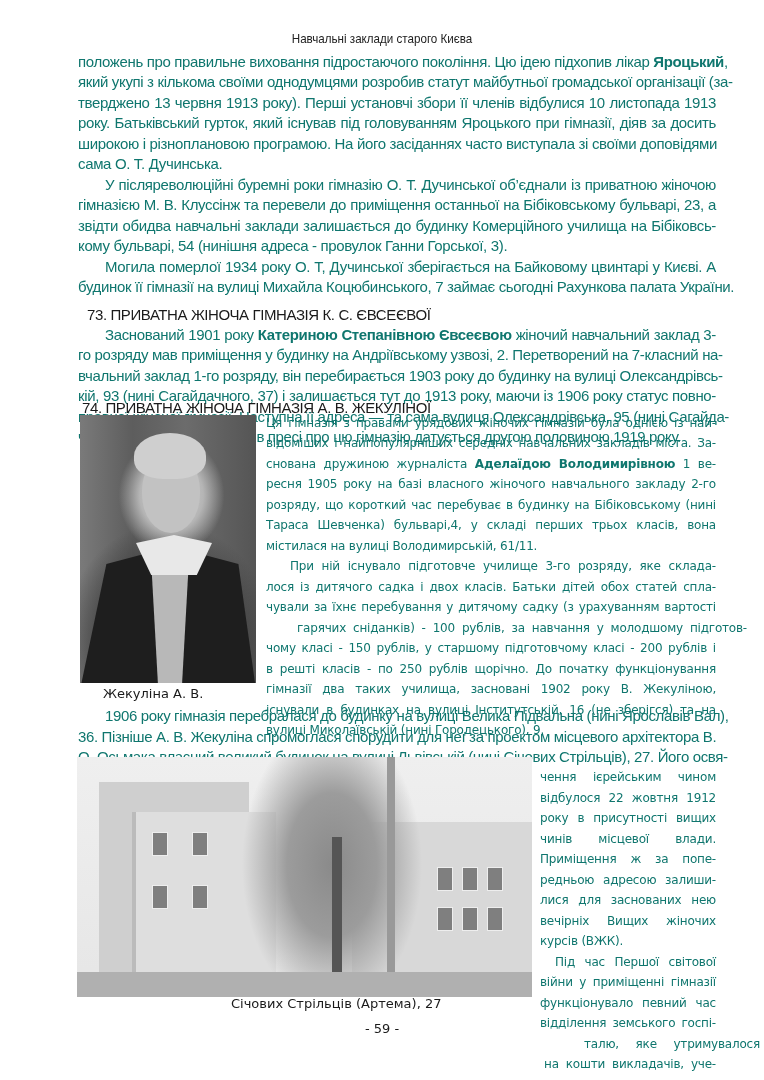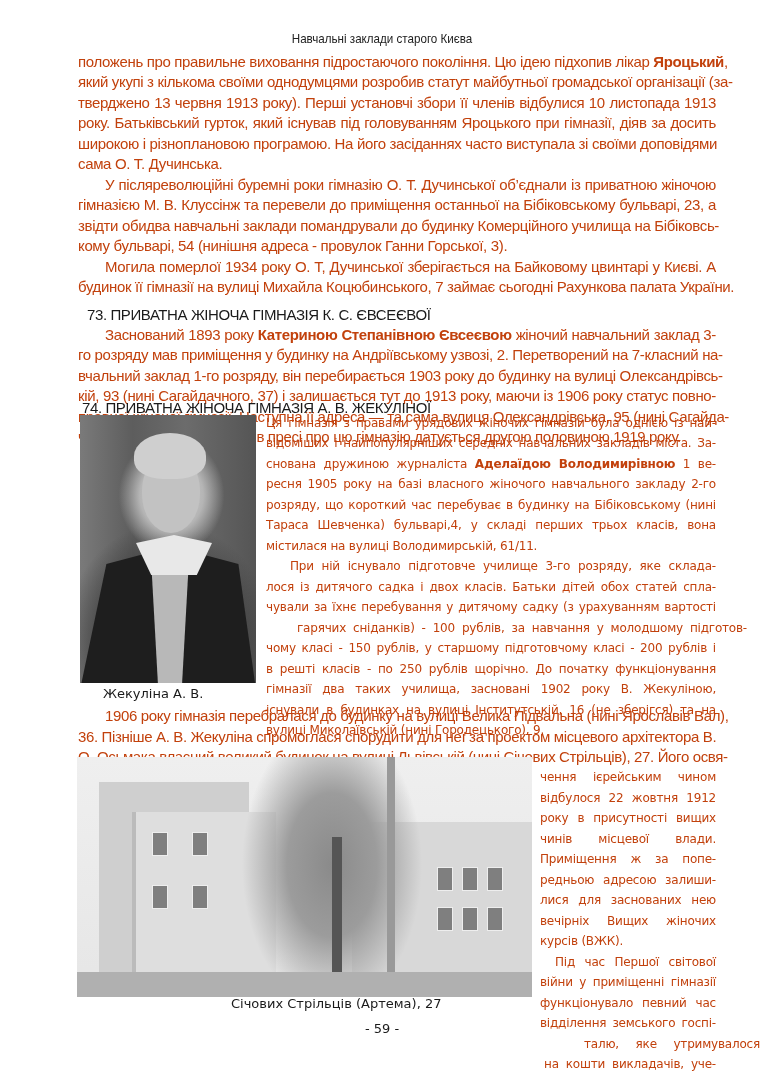--- a/index.html
+++ b/index.html
@@ -1,18 +1,18 @@
 <!DOCTYPE html>
 <html><head>
 <meta charset="utf-8">
 <style>
   html, body { margin:0; padding:0; }
   body { width:764px; height:1080px; background:#ffffff; position:relative; overflow:hidden; color:#1a1a1a; }
   .hdr { position:absolute; top:31px; left:0; width:764px; text-align:center; font-family:"Liberation Sans", sans-serif; font-size:13.5px; color:#222; transform:scaleX(0.86); transform-origin:center; }
-  .ln { position:absolute; height:20px; line-height:20px; white-space:nowrap; font-family:"Liberation Sans", sans-serif; font-size:15px; color:#c2410c; }
+  .ln { position:absolute; height:20px; line-height:20px; white-space:nowrap; font-family:"Liberation Sans", sans-serif; font-size:15px; color:#0f766e; }
   .j { text-align:justify; text-align-last:justify; }
   .nj { text-align:left; }
   .cond { letter-spacing:-0.35px; }
   .wide { font-family:"DejaVu Sans", sans-serif; font-size:12px; letter-spacing:-0.2px; }
   .head { position:absolute; height:20px; line-height:20px; font-family:"Liberation Sans", sans-serif; font-size:15px; white-space:nowrap; letter-spacing:-0.4px; }
   b { font-weight:bold; }
   .photo-portrait { position:absolute; left:80px; top:415px; width:176px; height:268px; overflow:hidden;
     background: radial-gradient(ellipse 30% 22% at 52% 30%, #d8d8d8 0%, #b5b5b5 60%, rgba(0,0,0,0) 100%),
                 radial-gradient(ellipse 60% 45% at 50% 85%, #2a2a2a 0%, #3a3a3a 50%, rgba(0,0,0,0) 100%),
                 linear-gradient(90deg, #7a7a7a 0%, #5d5d5d 30%, #6c6c6c 60%, #555 100%); }
@@ -41,28 +41,28 @@
 
 <div class="ln j cond" style="top:52px;left:78px;width:638px;"><span>положень про правильне виховання підростаючого покоління. Цю ідею підхопив лікар </span><b>Яроцький</b><span>,</span></div>
 <div class="ln j cond" style="top:72px;left:78px;width:638px;">який укупі з кількома своїми однодумцями розробив статут майбутньої громадської організації (за-</div>
 <div class="ln j cond" style="top:93px;left:78px;width:638px;">тверджено 13 червня 1913 року). Перші установчі збори її членів відбулися 10 листопада 1913</div>
 <div class="ln j cond" style="top:113px;left:78px;width:638px;">року. Батьківський гурток, який існував під головуванням Яроцького при гімназії, діяв за досить</div>
 <div class="ln j cond" style="top:134px;left:78px;width:638px;">широкою і різноплановою програмою. На його засіданнях часто виступала зі своїми доповідями</div>
 <div class="ln nj cond" style="top:154px;left:78px;">сама О. Т. Дучинська.</div>
 
 <div class="ln j cond" style="top:175px;left:105px;width:611px;">У післяреволюційні буремні роки гімназію О. Т. Дучинської об’єднали із приватною жіночою</div>
 <div class="ln j cond" style="top:195px;left:78px;width:638px;">гімназією М. В. Клуссінж та перевели до приміщення останньої на Бібіковському бульварі, 23, а</div>
-<div class="ln j cond" style="top:216px;left:78px;width:638px;">звідти обидва навчальні заклади помандрували до будинку Комерційного училища на Бібіковсь-</div>
+<div class="ln j cond" style="top:216px;left:78px;width:638px;">звідти обидва навчальні заклади залишається до будинку Комерційного училища на Бібіковсь-</div>
 <div class="ln nj cond" style="top:236px;left:78px;">кому бульварі, 54 (нинішня адреса - провулок Ганни Горської, 3).</div>
 
 <div class="ln j cond" style="top:257px;left:105px;width:611px;">Могила померлої 1934 року О. Т, Дучинської зберігається на Байковому цвинтарі у Києві. А</div>
 <div class="ln j cond" style="top:277px;left:78px;width:638px;">будинок її гімназії на вулиці Михайла Коцюбинського, 7 займає сьогодні Рахункова палата України.</div>
 
 <div class="head" style="top:305px;left:87px;">73. ПРИВАТНА ЖІНОЧА ГІМНАЗІЯ К. С. ЄВСЕЄВОЇ</div>
-<div class="ln j cond" style="top:325px;left:105px;width:611px;"><span>Заснований 1893 року </span><b>Катериною Степанівною Євсеєвою</b><span> жіночий навчальний заклад 3-</span></div>
+<div class="ln j cond" style="top:325px;left:105px;width:611px;"><span>Заснований 1901 року </span><b>Катериною Степанівною Євсеєвою</b><span> жіночий навчальний заклад 3-</span></div>
 <div class="ln j cond" style="top:345px;left:78px;width:638px;">го розряду мав приміщення у будинку на Андріївському узвозі, 2. Перетворений на 7-класний на-</div>
 <div class="ln j cond" style="top:366px;left:78px;width:638px;">вчальний заклад 1-го розряду, він перебирається 1903 року до будинку на вулиці Олександрівсь-</div>
 <div class="ln j cond" style="top:386px;left:78px;width:638px;">кій, 93 (нині Сагайдачного, 37) і залишається тут до 1913 року, маючи із 1906 року статус повно-</div>
 <div class="ln j cond" style="top:407px;left:78px;width:638px;">правної жіночої гімназії. Наступна її адреса — та сама вулиця Олександрівська, 95 (нині Сагайда-</div>
 <div class="ln nj cond" style="top:427px;left:78px;">чного, 37). Остання згадка в пресі про цю гімназію датується другою половиною 1919 року.</div>
 
 <div class="head" style="top:398px;left:82px;">74. ПРИВАТНА ЖІНОЧА ГІМНАЗІЯ А. В. ЖЕКУЛІНОЇ</div>
 
 <div class="photo-portrait">
   <div class="body"></div>

